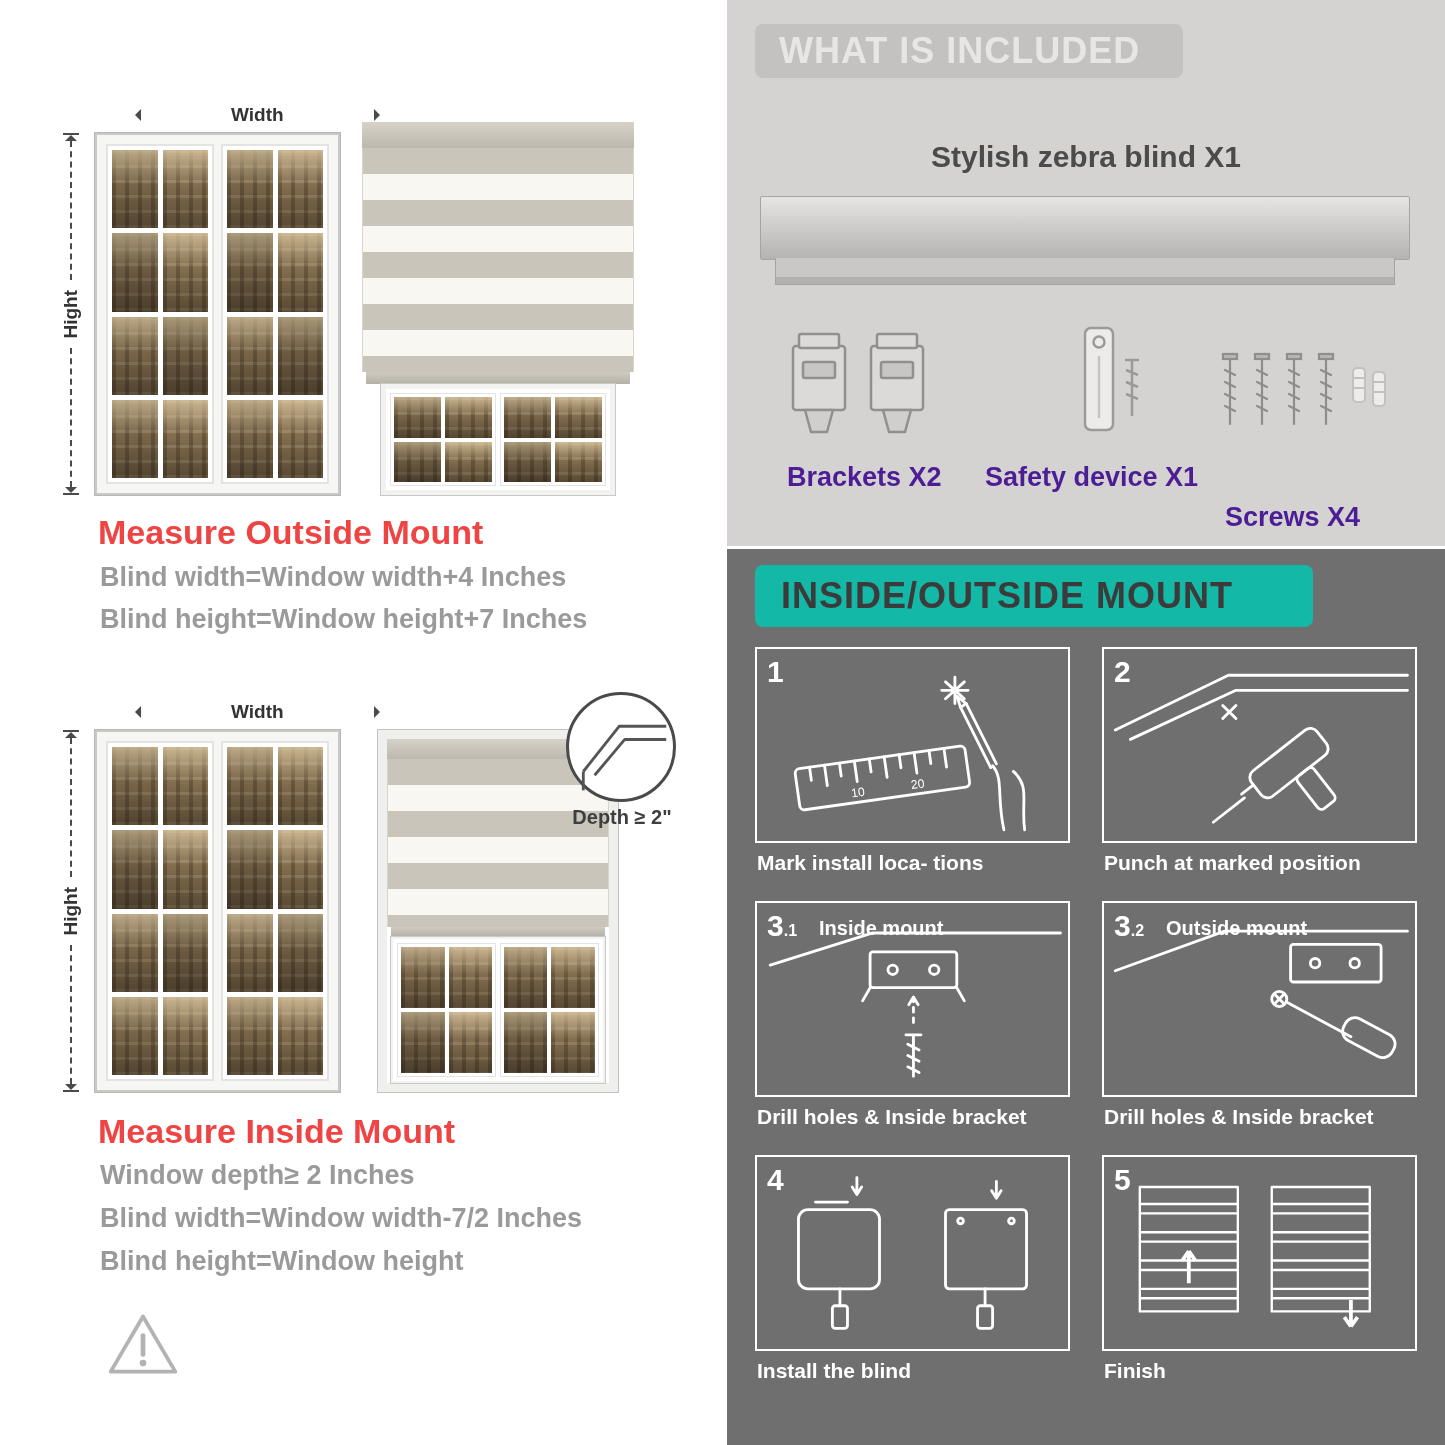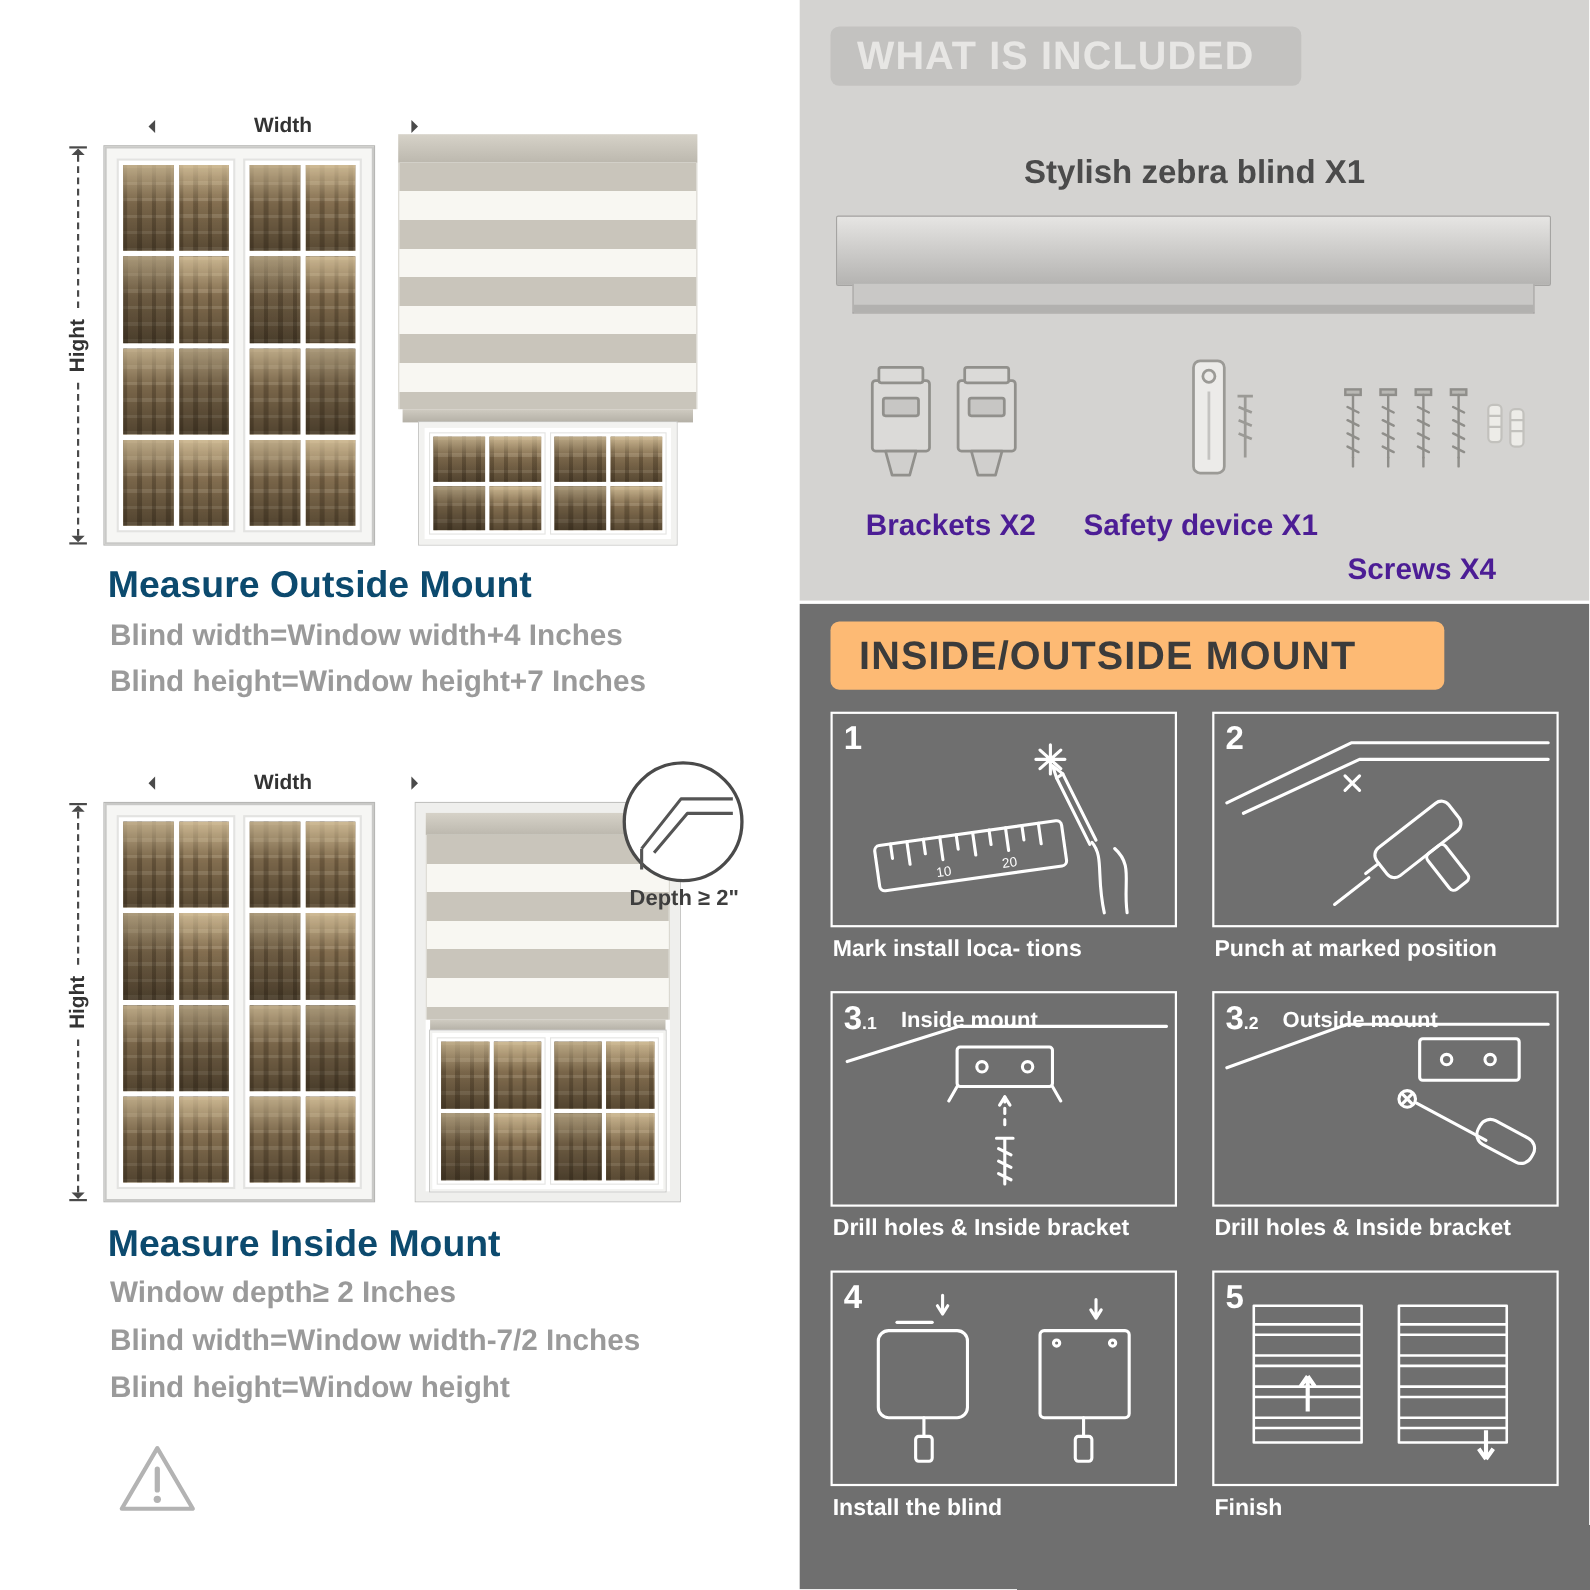--- a/index.html
+++ b/index.html
@@ -6,21 +6,21 @@
   .canvas{
     position:relative;width:1445px;height:1445px;overflow:hidden;
     font-family:"Liberation Sans",sans-serif;background:#ffffff;
   }
   
   .hm-header{
     position:absolute;left:30px;top:24px;width:468px;height:56px;
     background:#a7a7a5;border-radius:10px;color:#fff;font-weight:bold;
     font-size:36px;line-height:56px;padding-left:22px;letter-spacing:1px;box-sizing:border-box;
   }
-  .measure-title{position:absolute;font-size:34px;font-weight:bold;color:#0c4a6e;}
+  .measure-title{position:absolute;font-size:34px;font-weight:bold;color:#ef4444;}
   .measure-sub{position:absolute;font-size:27px;font-weight:bold;color:#9a9a9a;}
 
   
   .harrow{position:absolute;display:flex;align-items:center;height:18px;gap:40px;}
   .harrow .tick{width:2px;height:16px;background:#4a4a4a;}
   .harrow .dash{flex:1;border-top:2px dashed #4a4a4a;height:0;}
   .harrow .ah{width:0;height:0;border:6px solid transparent;}
   .harrow .ah.l{border-right-color:#4a4a4a;border-left-width:0;}
   .harrow .ah.r{border-left-color:#4a4a4a;border-right-width:0;}
   .harrow .alabel{font-size:19px;font-weight:bold;color:#333;padding:0 10px;white-space:nowrap;}
@@ -74,21 +74,21 @@
               color:#e7e6e4;font-size:36px;font-weight:bold;line-height:54px;padding-left:24px;letter-spacing:1px;box-sizing:border-box;}
   .product-title{position:absolute;left:0;top:140px;width:100%;text-align:center;font-size:30px;font-weight:bold;color:#4b4b4b;}
   .rail-main{position:absolute;left:33px;top:196px;width:648px;height:62px;
              background:linear-gradient(180deg,#e6e5e3 0%,#cfcecc 45%,#b4b3b1 100%);border:1px solid #a5a4a2;border-radius:2px;}
   .rail-valance{position:absolute;left:48px;top:258px;width:618px;height:26px;background:#c9c8c6;
                 border:1px solid #a5a4a2;border-top:none;box-shadow:inset 0 -7px 0 #b2b1af;}
   .itm-label{position:absolute;top:462px;font-size:27px;font-weight:bold;color:#4c1d95;}
 
   
   .mountsec{position:absolute;left:727px;top:549px;width:718px;height:896px;background:#6f6f6f;}
-  .iom-header{position:absolute;left:28px;top:16px;width:558px;height:62px;background:#fdba74;border-radius:8px;
+  .iom-header{position:absolute;left:28px;top:16px;width:558px;height:62px;background:#14b8a6;border-radius:8px;
               color:#3b3b3b;font-size:36px;font-weight:bold;line-height:62px;padding-left:26px;letter-spacing:1px;box-sizing:border-box;}
   .steps{position:absolute;left:28px;top:98px;width:662px;display:grid;grid-template-columns:1fr 1fr;column-gap:32px;row-gap:8px;}
   .panel{height:196px;border:2px solid #fff;position:relative;box-sizing:border-box;}
   .panel svg.art{position:absolute;inset:0;width:100%;height:100%;}
   .stepnum{position:absolute;top:6px;left:10px;color:#fff;font-size:30px;font-weight:bold;z-index:2;}
   .stepsub{font-size:16px;}
   .steplabel{position:absolute;top:14px;left:62px;color:#fff;font-size:20px;font-weight:bold;z-index:2;}
   .caption{color:#fff;font-weight:bold;font-size:21px;margin:8px 2px 16px 2px;min-height:26px;}
 
   svg text{font-family:"Liberation Sans",sans-serif;}

